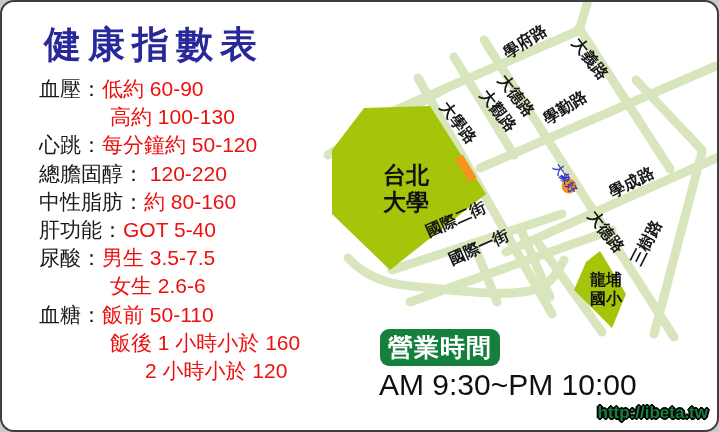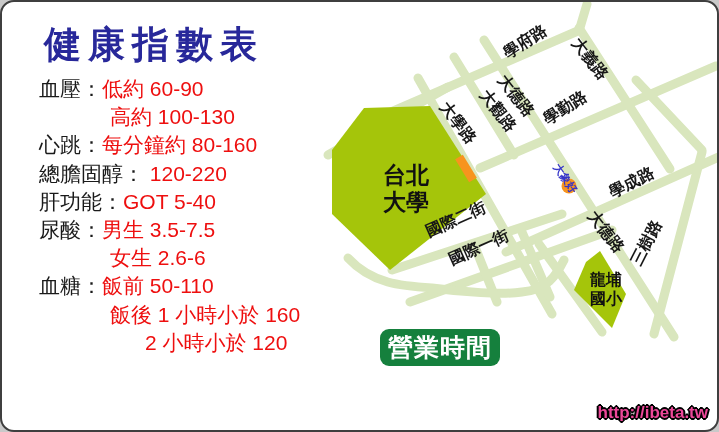--- a/index.html
+++ b/index.html
@@ -26,21 +26,21 @@
   .placelabel{font-weight:bold;fill:#111;text-anchor:middle;
               font-family:"Liberation Sans","DejaVu Sans",sans-serif;}
   
   #hours-badge{position:absolute;left:378px;top:327px;width:120px;height:37px;
          background:#15803d;border-radius:9px;color:#fff;font-size:25px;
          font-weight:bold;text-align:center;line-height:37px;letter-spacing:1px;}
   #hours-time{position:absolute;left:377px;top:366px;font-size:30px;color:#101010;
          white-space:nowrap;}
   
   #watermark{position:absolute;right:9px;bottom:7px;font-size:17px;font-weight:bold;
-         color:#ec4899;letter-spacing:0px;
+         color:#15803d;letter-spacing:0px;
          text-shadow:-2px 0 0 #000,2px 0 0 #000,0 -2px 0 #000,0 2px 0 #000,
                      -1px -1px 0 #000,1px -1px 0 #000,-1px 1px 0 #000,1px 1px 0 #000;}
 </style>
 </head>
 <body>
 
 <div id="stage">
 
   <svg id="mapsvg" width="719" height="432" viewBox="0 0 719 432">
     <g>
@@ -93,24 +93,27 @@
   <div id="title">健康指數表</div>
 
   <div id="health">
     <div class="row">
       <span class="lbl">血壓：</span><span class="val">低約 60-90</span>
     </div>
     <div class="row ind71">
       <span class="val">高約 100-130</span>
     </div>
     <div class="row">
-      <span class="lbl">心跳：</span><span class="val">每分鐘約 80-160</span>
+      <span class="lbl">心跳：</span><span class="val">每分鐘約 50-120</span>
     </div>
     <div class="row">
       <span class="lbl">總膽固醇：</span><span class="val"> 120-220</span>
+    </div>
+    <div class="row">
+      <span class="lbl">中性脂肪：</span><span class="val">約 80-160</span>
     </div>
     <div class="row">
       <span class="lbl">肝功能：</span><span class="val">GOT 5-40</span>
     </div>
     <div class="row">
       <span class="lbl">尿酸：</span><span class="val">男生 3.5-7.5</span>
     </div>
     <div class="row ind71">
       <span class="val">女生 2.6-6</span>
     </div>
@@ -119,16 +122,17 @@
     </div>
     <div class="row ind71">
       <span class="val">飯後 1 小時小於 160</span>
     </div>
     <div class="row ind106">
       <span class="val">2 小時小於 120</span>
     </div>
   </div>
 
   <div id="hours-badge">營業時間</div>
+  <div id="hours-time">AM 9:30~PM 10:00</div>
 
   <div id="watermark">http://ibeta.tw</div>
 
 </div>
 
 </body></html>

